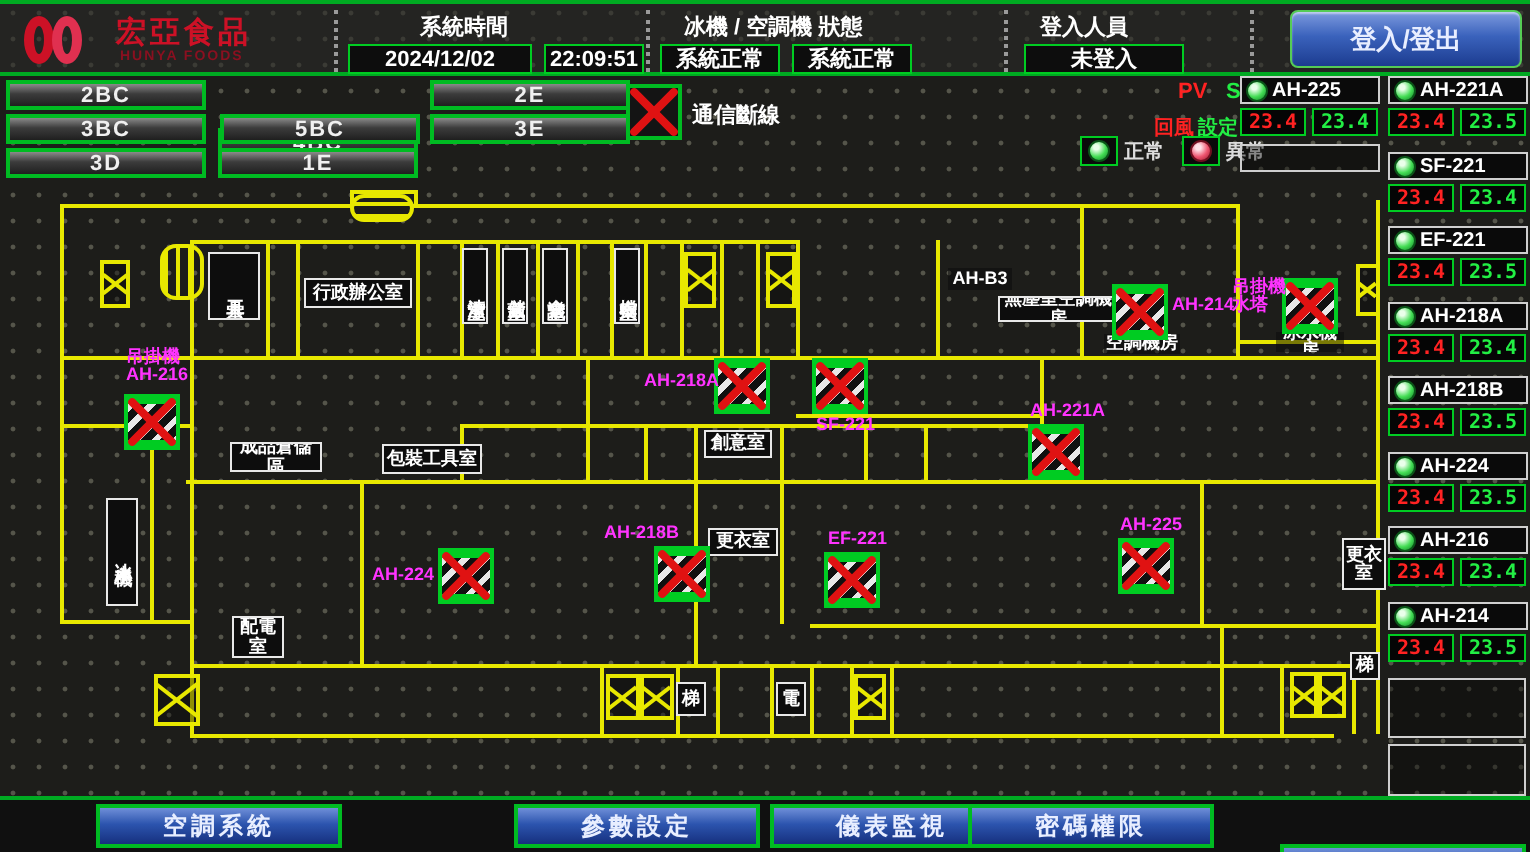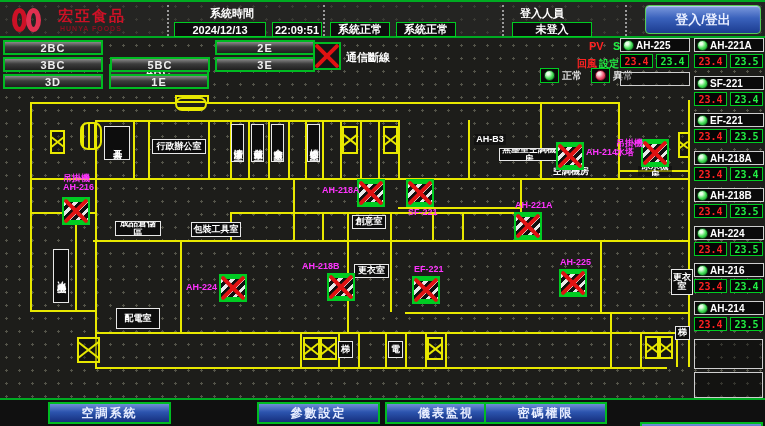--- a/index.html
+++ b/index.html
@@ -83,23 +83,24 @@
     <div class="ring" style="left:26px;top:6px;border-color:#e03050;"></div>
     <div class="brand" style="left:58px;top:5px;">宏亞食品</div>
     <div class="branden" style="left:60px;top:23px;">HUNYA FOODS</div>
 
     <div class="vsep" style="left:167px;"></div>
     <div class="vsep" style="left:323px;"></div>
     <div class="vsep" style="left:502px;"></div>
     <div class="vsep" style="left:625px;"></div>
 
     <div class="seclabel" style="left:210px;top:4px;">系統時間</div>
-    <div class="gbox" style="left:174px;top:20px;width:92px;height:15px;">2024/12/13</div>
+    <div class="gbox" style="left:174px;top:20px;width:92px;height:15px;">2024/12/02</div>
     <div class="gbox" style="left:272px;top:20px;width:50px;height:15px;">22:09:51</div>
 
+    <div class="seclabel" style="left:342px;top:4px;">冰機 / 空調機 狀態</div>
     <div class="gbox" style="left:330px;top:20px;width:60px;height:15px;">系統正常</div>
     <div class="gbox" style="left:396px;top:20px;width:60px;height:15px;">系統正常</div>
 
     <div class="seclabel" style="left:520px;top:4px;">登入人員</div>
     <div class="gbox" style="left:512px;top:20px;width:80px;height:15px;">未登入</div>
 
     <div class="loginbtn" style="left:645px;top:3px;width:116px;height:29px;">登入/登出</div>
   </div>
 
   <div class="commbox" style="left:313px;top:42px;width:28px;height:28px;">
@@ -264,21 +265,21 @@
       <div class="room vert" style="left: 307px; top: 124px; width: 13px; height: 38px;">檔案室</div>
       <div class="room plain" style="left: 474px; top: 134px; width: 32px; height: 11px;">AH-B3</div>
       <div class="room" style="left: 499px; top: 148px; width: 60px; height: 13px;">無塵室空調機房</div>
       <div class="room plain" style="left: 552px; top: 167px; width: 38px; height: 10px;">空調機房</div>
       <div class="room plain" style="left: 638px; top: 166px; width: 34px; height: 10px;">冰水機房</div>
       <div class="room" style="left: 115px; top: 221px; width: 46px; height: 15px;">成品倉儲區</div>
       <div class="room" style="left: 191px; top: 222px; width: 50px; height: 15px;">包裝工具室</div>
       <div class="room" style="left: 352px; top: 215px; width: 34px; height: 14px;">創意室</div>
       <div class="room" style="left: 354px; top: 264px; width: 35px; height: 14px;">更衣室</div>
       <div class="room vert" style="left: 53px; top: 249px; width: 16px; height: 54px;">冰水主機</div>
-      <div class="room" style="left: 116px; top: 308px; width: 44px; height: 21px;">配電室</div>
+      <div class="room" style="left: 116px; top: 308px; width: 26px; height: 21px;">配電室</div>
       <div class="room" style="left: 338px; top: 341px; width: 15px; height: 17px;">梯</div>
       <div class="room" style="left: 388px; top: 341px; width: 15px; height: 17px;">電</div>
       <div class="room" style="left: 671px; top: 269px; width: 22px; height: 26px;">更衣室</div>
       <div class="room" style="left: 675px; top: 326px; width: 15px; height: 14px;">梯</div>
       <div class="equip" style="left: 62px; top: 197px;">
         <div class="hatch"></div>
         <div class="xa"></div>
         <div class="xb"></div>
       </div>
       <div class="mlabel" style="left: 63px; top: 174px;">吊掛機

